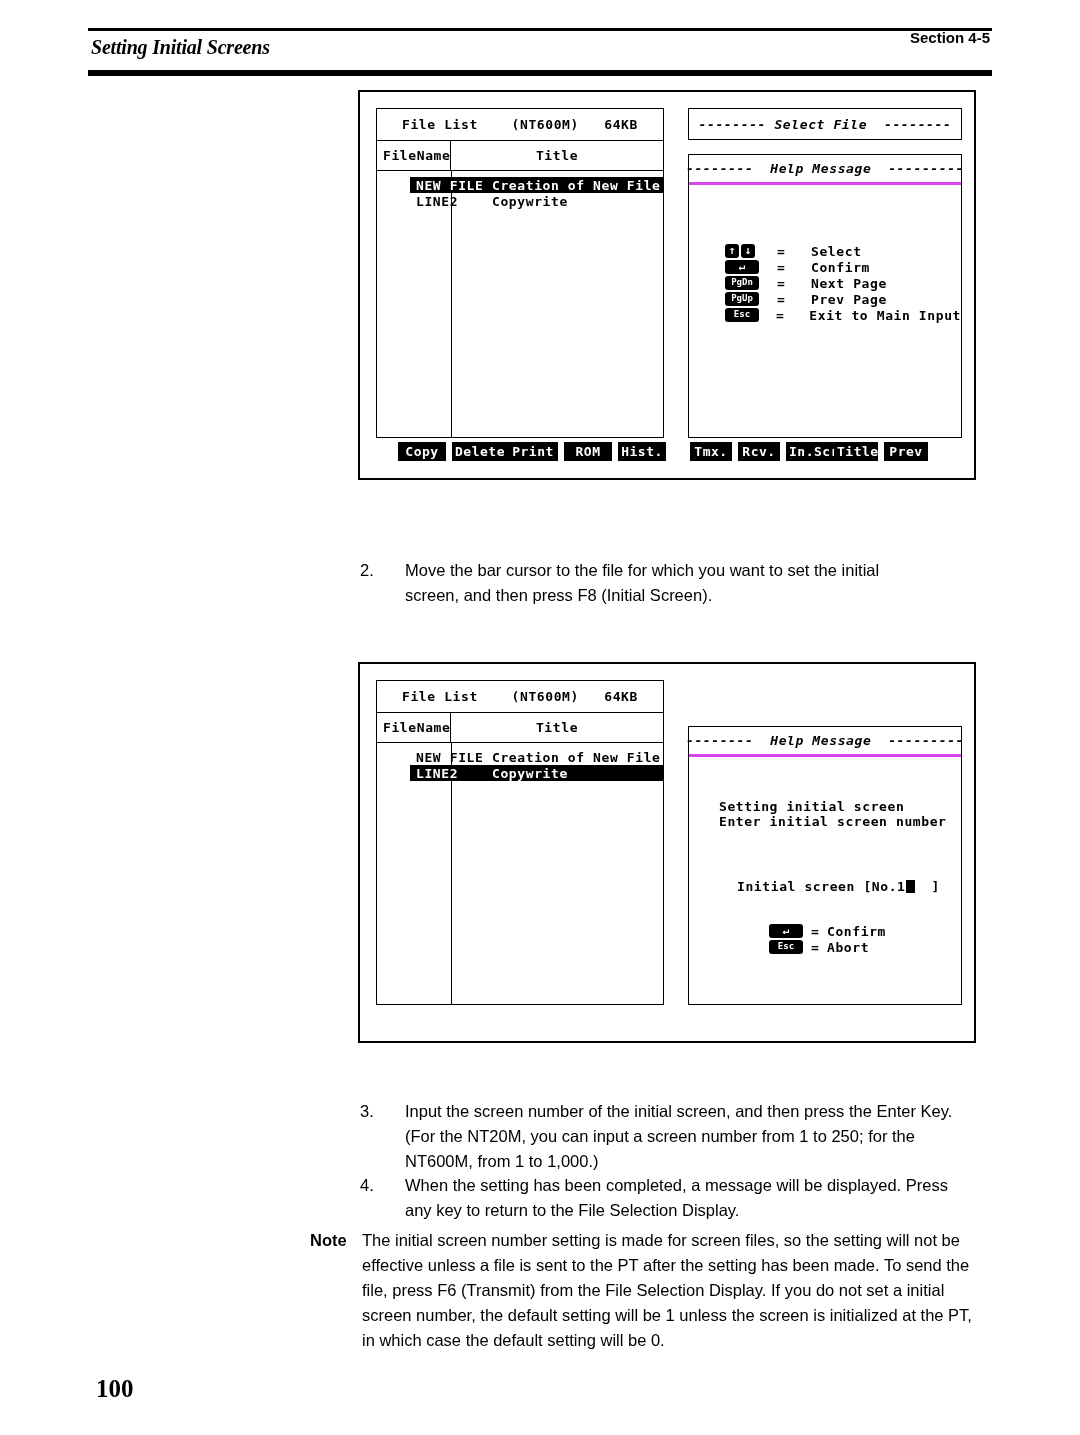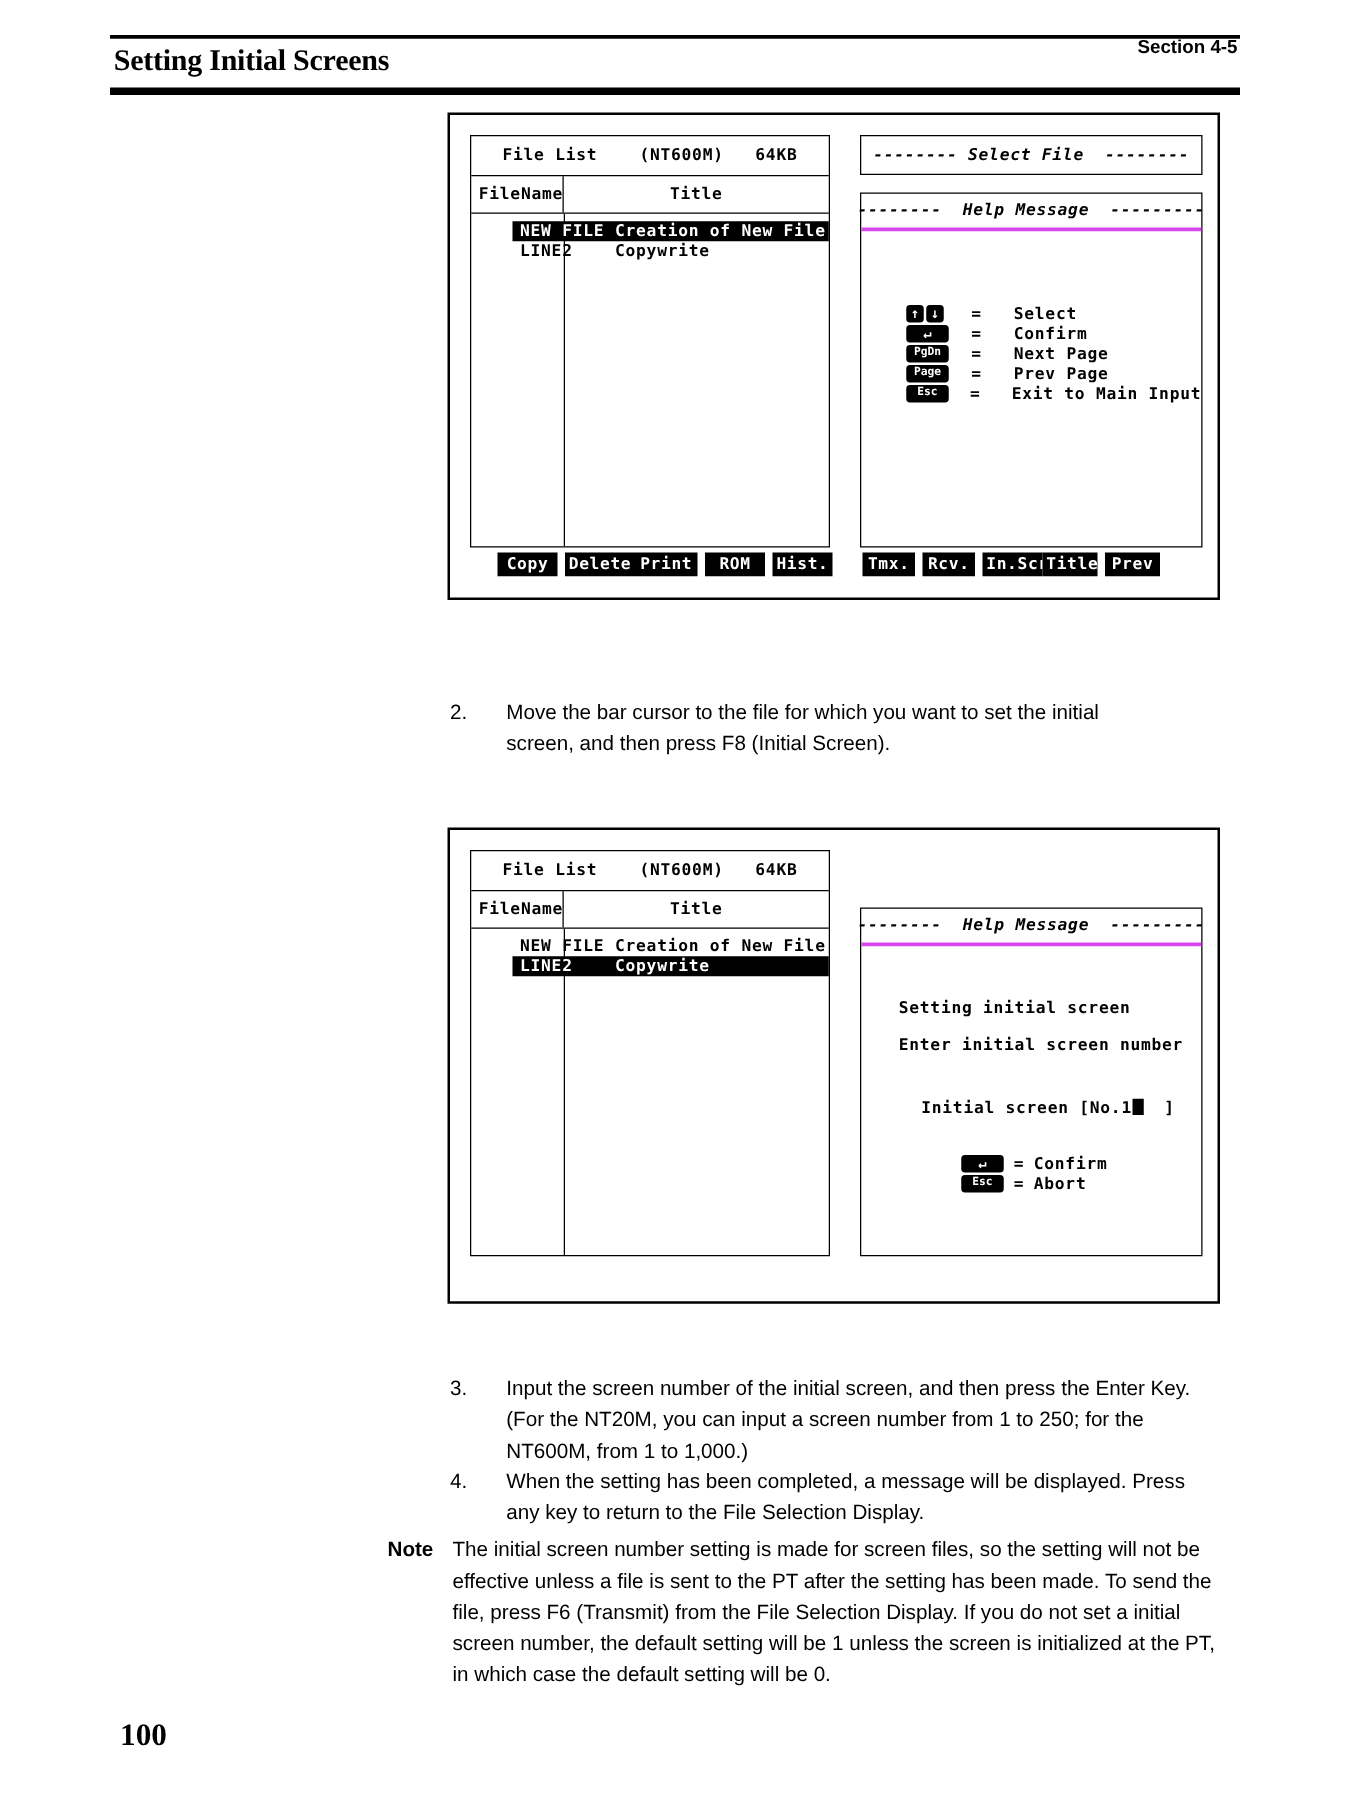--- a/index.html
+++ b/index.html
@@ -15,21 +15,21 @@
 
   
   .page-header {
     position:absolute; left:88px; top:28px; width:904px; height:48px;
   }
   .rule-thin { position:absolute; left:0; top:0; width:904px; height:3px; background:#000; }
   .rule-thick { position:absolute; left:0; bottom:0; width:904px; height:6px; background:#000; }
   .hdr-left {
     position:absolute; left:3px; top:8px;
     font-family:"Liberation Serif", serif;
-    font-weight:bold; font-size:24px;
+    font-weight:bold; font-style:italic; font-size:20px;
     letter-spacing:-0.2px;
     text-align:center;
   }
   .hdr-right {
     position:absolute; right:2px; top:1px;
     font-family:"Liberation Sans", sans-serif;
     font-weight:bold; font-size:15px;
   }
 
   
@@ -229,21 +229,21 @@
         <div class="help-row">
           <span class="help-keys">
             <span class="keycap wide">PgDn</span>
           </span>
           <span class="help-eq">=</span>
           <span class="help-label">Next Page</span>
         </div>
 
         <div class="help-row">
           <span class="help-keys">
-            <span class="keycap wide">Page</span>
+            <span class="keycap wide">PgUp</span>
           </span>
           <span class="help-eq">=</span>
           <span class="help-label">Prev Page</span>
         </div>
 
         <div class="help-row">
           <span class="help-keys">
             <span class="keycap wide">Esc</span>
           </span>
           <span class="help-eq">=</span>
@@ -297,21 +297,21 @@
         </div>
       </div>
     </div>
 
 
     <div class="side-box term" style="left:328px; top:62px; width:274px; height:279px;">
       <div class="box-banner with-rule">--------  Help Message  ---------</div>
 
       <div class="help-body" style="left:30px; top:72px;">
         <div class="msg-line">Setting initial screen</div>
-        <div class="msg-line" style="margin-top:15px;">Enter initial screen number</div>
+        <div class="msg-line" style="">Enter initial screen number</div>
       </div>
 
       <div class="help-body" style="left:48px; top:152px;">
         <span class="msg-line">Initial screen [No.1</span><span class="cursor-block"></span><span class="msg-line">  ]</span>
       </div>
 
       <div class="help-body" style="left:80px; top:196px;">
         <div class="help-row">
           <span class="help-keys" style="width:42px;">
             <span class="keycap enter">↵</span>

